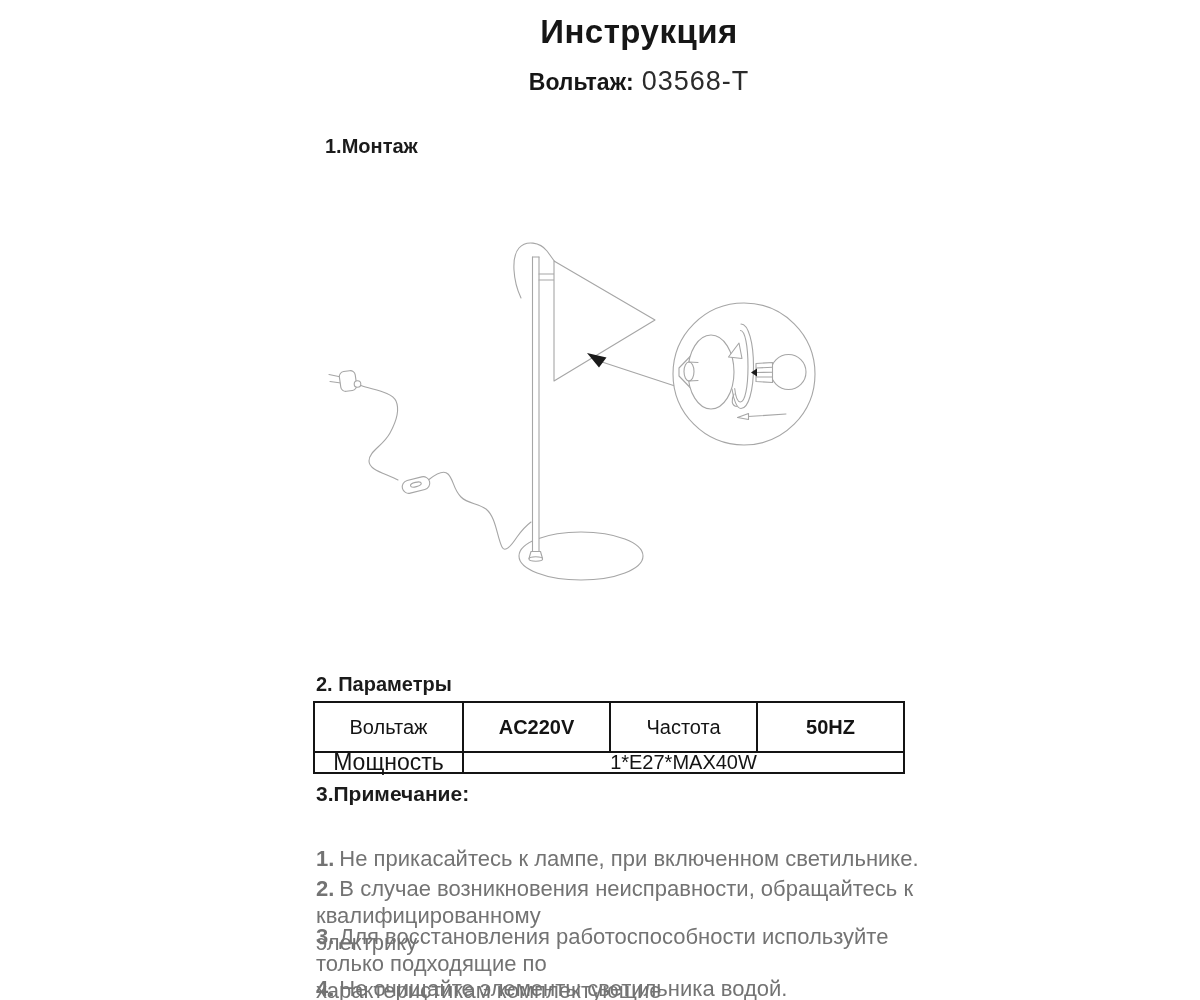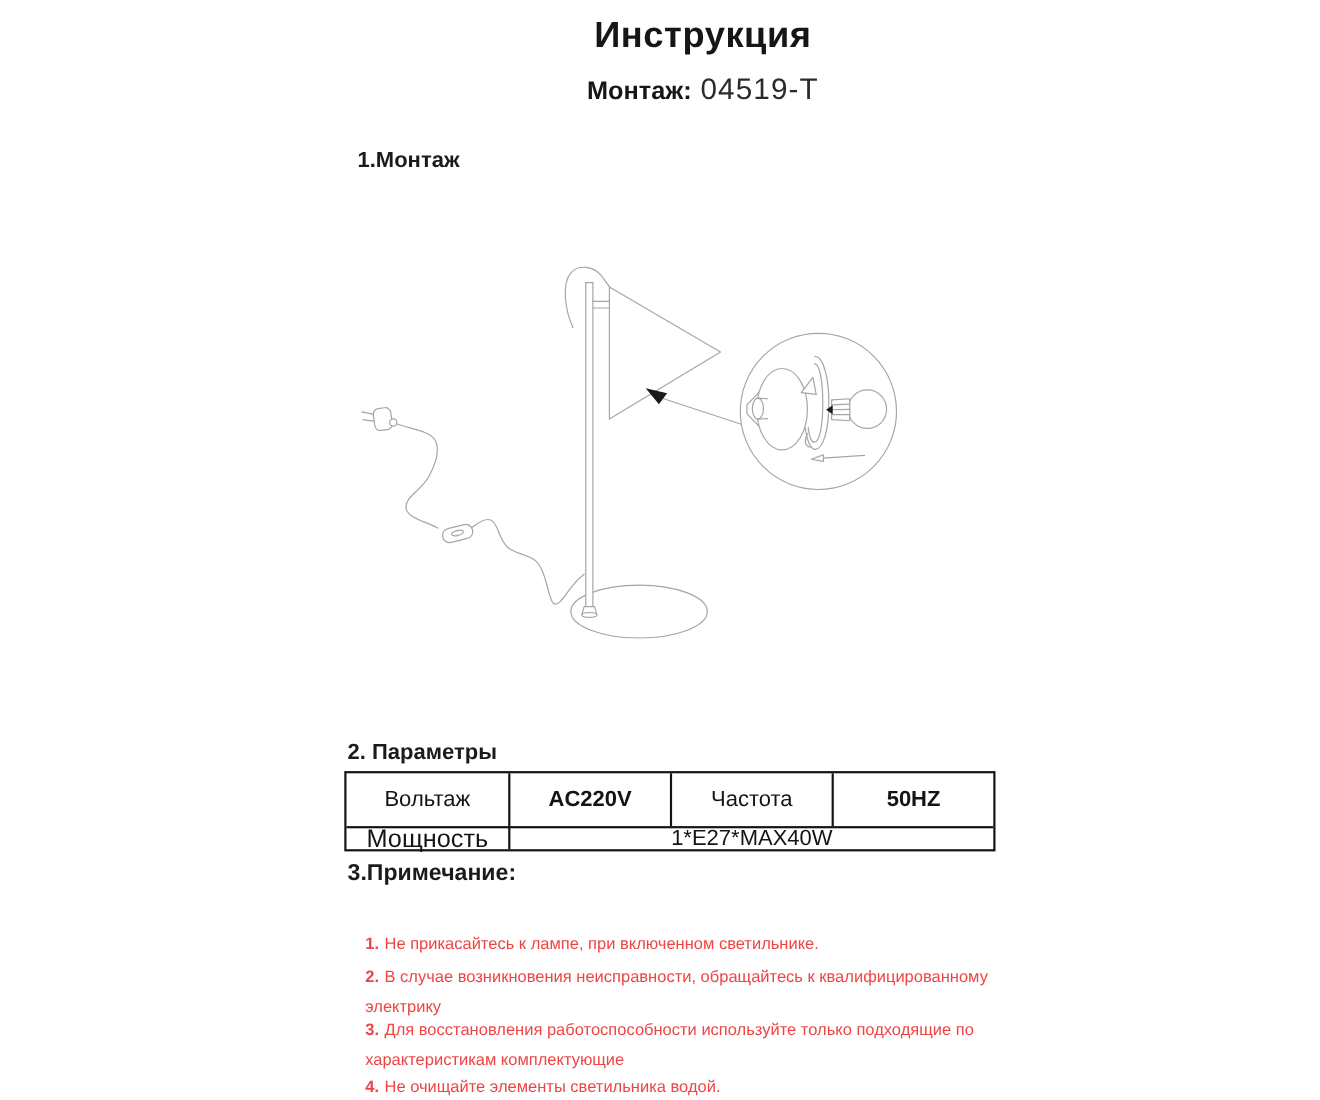--- a/index.html
+++ b/index.html
@@ -35,34 +35,34 @@
     font-size:20px;color:#141414;box-sizing:border-box;
   }
   .r1{height:48px;}
   .r2{height:21px;border-top:2px solid #141414;}
   .bl{border-left:2px solid #141414;}
   .pt-bold{font-weight:700;text-align:right;}
   .pt-power-label{font-size:23px;}
   .pt-power-value{grid-column:2 / 5;font-size:20px;}
   
   .note{
-    position:absolute;left:316px;width:620px;font-size:15px;line-height:27px;
-    color:#ef4444;white-space:pre-line;margin-left:16px;
+    position:absolute;left:316px;width:620px;font-size:22px;line-height:27px;
+    color:#737373;white-space:pre-line;
   }
   .note-num{font-weight:700;margin-right:5px;}
   .n1{top:818px;} .n2{top:848px;} .n3{top:896px;} .n4{top:948px;}
 </style>
 </head>
 <body>
 
 <div class="page">
 
   <div class="doc-title">Инструкция</div>
   <div class="model-line">
-    <span class="model-label">Монтаж:</span><span class="model-value">04519-T</span>
+    <span class="model-label">Вольтаж:</span><span class="model-value">03568-T</span>
   </div>
 
   <div class="h-montage">1.Монтаж</div>
 
   <svg class="diagram" viewBox="300 225 560 400" xmlns="http://www.w3.org/2000/svg">
     <g stroke="#a6a6a6" stroke-width="1.1" fill="none" stroke-linecap="round" stroke-linejoin="round">
 
       <ellipse cx="581" cy="556" rx="62" ry="24" fill="#ffffff"></ellipse>
 
       <g>

